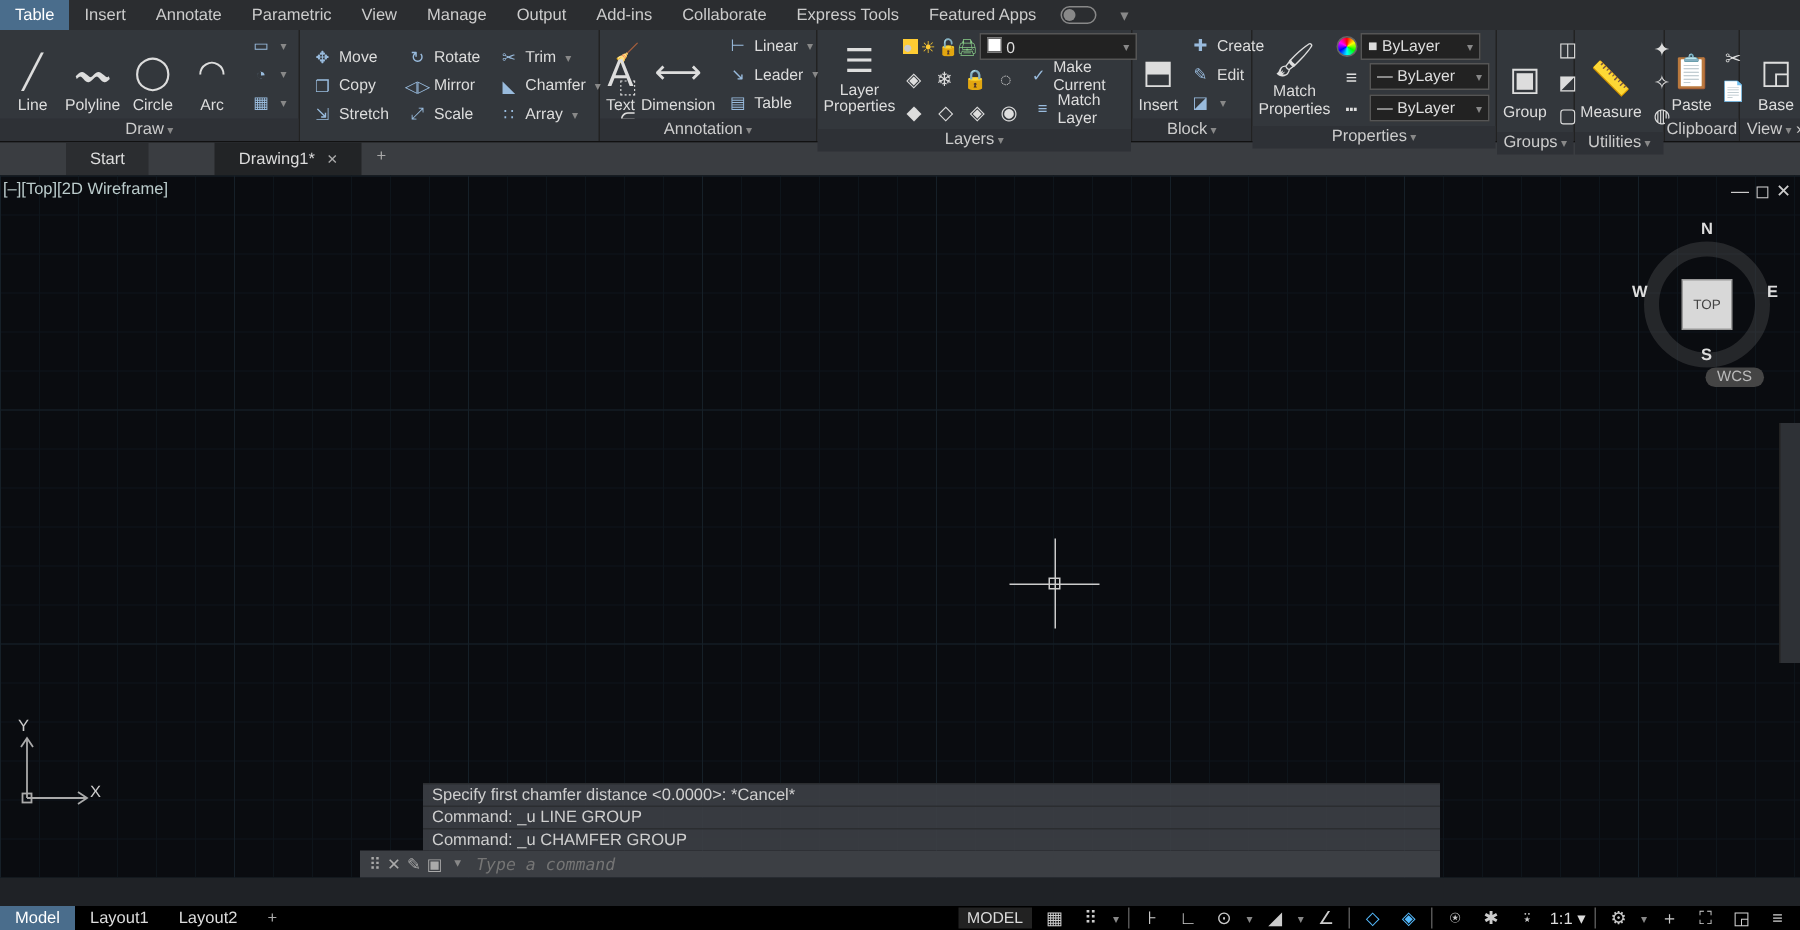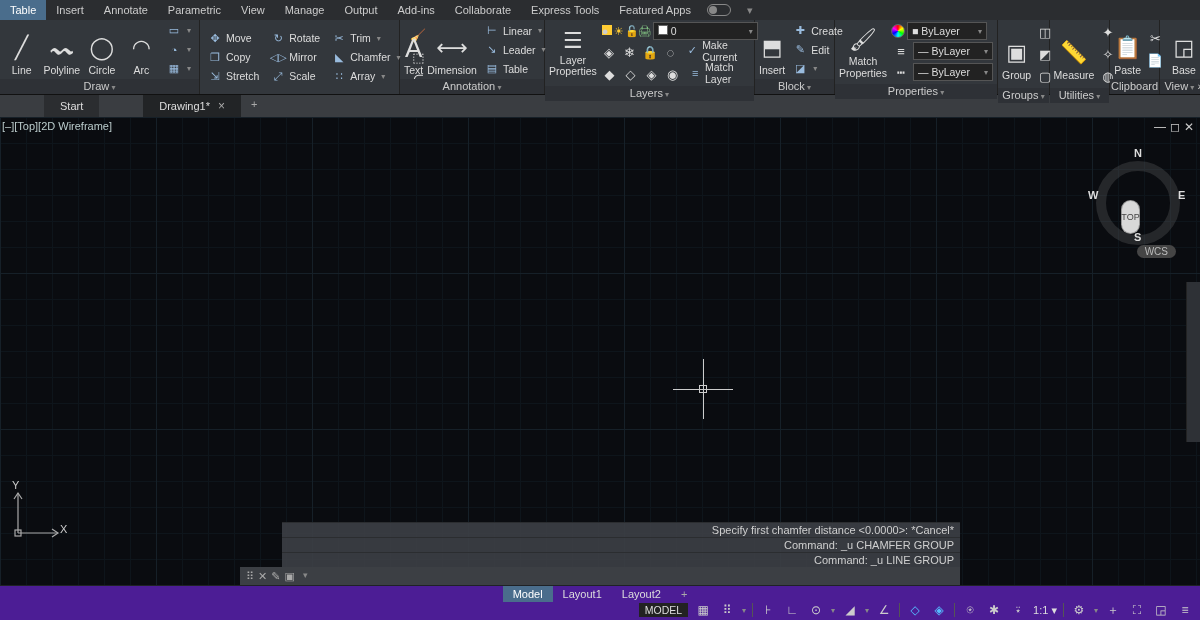--- a/index.html
+++ b/index.html
@@ -57,37 +57,37 @@
 .crosshair .h { position:absolute; width:60px; height:1px; background:#ccc; left:-30px; top:0; }
 .crosshair .v { position:absolute; height:60px; width:1px; background:#ccc; top:-30px; left:0; }
 .crosshair .sq { position:absolute; width:8px; height:8px; border:1px solid #ccc; left:-4px; top:-4px; }
 
 .ucs { position:absolute; left:10px; bottom:42px; }
 .ucs .ax { stroke:#aaa; stroke-width:1.2; }
 
 
 .vcwrap { position:absolute; top:18px; right:12px; width:100px; height:120px; }
 .vcring { position:absolute; width:84px; height:84px; border:10px solid rgba(120,120,120,.25); border-radius:50%; left:8px; top:26px;}
-.vccube { position:absolute; width:17px; height:32px; background:#d8d8d8; color:#444; font-size:9px; display:flex; align-items:center; justify-content:center; left:34px; top:66px; box-shadow:0 0 0 1px #999;border-radius:11px;}
+.vccube { position:absolute; width:32px; height:32px; background:#d8d8d8; color:#444; font-size:9px; display:flex; align-items:center; justify-content:center; left:34px; top:52px; box-shadow:0 0 0 1px #999;}
 .vclbl { position:absolute; color:#ddd; font-size:11px; font-weight:bold;}
 .wcsbadge { position:absolute; top:128px; right:24px; background:#454545; border-radius:8px; padding:1px 8px; font-size:10px; color:#bbb; }
 
 
 .cmdhist { position:absolute; left:282px; bottom:18px; width:678px; background:rgba(60,63,68,.92); font-family:Consolas,monospace; font-size:11px; color:#cfcfcf; }
-.cmdhist div { padding:1px 6px; border-top:1px solid #2b2d30;text-align:right;}
+.cmdhist div { padding:1px 6px; border-top:1px solid #2b2d30;}
 .cmdline { position:absolute; left:240px; bottom:0; width:720px; height:18px; background:#3c3f44; display:flex; align-items:center; }
 .cmdline .pre { display:flex; gap:4px; padding:0 6px; color:#aaa; }
 .cmdline input { flex:1; background:transparent; border:none; color:#999; font-family:Consolas,monospace; font-size:11px; font-style:italic; outline:none; }
 .cmdline .dd { color:#888; font-size:9px; padding:0 4px; cursor:pointer;}
 
 
 .sidestub { position:absolute; right:0; top:165px; width:14px; height:160px; background:#2e3136; border-left:1px solid #222;}
 
 
-.status { position:absolute; bottom:0; left:0; right:0; height:34px; background:#4c1d95; display:flex; align-items:center; font-size:11px; color:#ddd;flex-direction:column;}
+.status { position:absolute; bottom:0; left:0; right:0; height:16px; background:#000000; display:flex; align-items:center; font-size:11px; color:#ddd;}
 .status .l { display:flex; }
 .status .l span { padding:2px 10px; cursor:pointer; }
 .status .l span.active { background:#4a6d8c; color:#fff; }
 .status .l .plus { color:#aaa; }
 .status .r { margin-left:auto; display:flex; align-items:center; gap:6px; padding-right:6px;}
 .status .r .btn { width:18px; height:16px; display:inline-flex; align-items:center; justify-content:center; color:#ccc; cursor:pointer; font-size:12px;}
 .status .r .sep { width:1px; height:14px; background:#555; }
 .status .r .mdl { background:#222; padding:1px 6px; font-size:10.5px;}
 </style>
 </head>
@@ -430,31 +430,32 @@
       <line class="ax" x1="8" y1="52" x2="8" y2="12"></line>
         <polyline class="ax" points="4,18 8,12 12,18" fill="none"></polyline>
       <rect x="5" y="49" width="6" height="6" fill="none" class="ax"></rect>
     </svg>
     <span style="position:absolute;left:50px;top:42px;color:#ccc;">X</span>
     <span style="position:absolute;left:2px;top:-2px;color:#ccc;">Y</span>
   </div>
 
   <div class="cmdhist">
     <div>Specify first chamfer distance &lt;0.0000&gt;: *Cancel*</div>
+    <div>Command: _u LINE GROUP</div>
     <div>Command: _u CHAMFER GROUP</div>
-    <div>Command: _u LINE GROUP</div>
   </div>
   <div class="cmdline">
     <div class="pre">
       <span>⠿</span>
       <span>✕</span>
       <span>✎</span>
       <span>▣</span>
       <span class="dd">▾</span>
     </div>
+    <input placeholder="Type a command" style="">
   </div>
 </div>
 
 <div class="status">
   <div class="l">
     <span class="active">Model</span>
     <span>Layout1</span>
     <span>Layout2</span>
     <span class="plus">+</span>
   </div>

